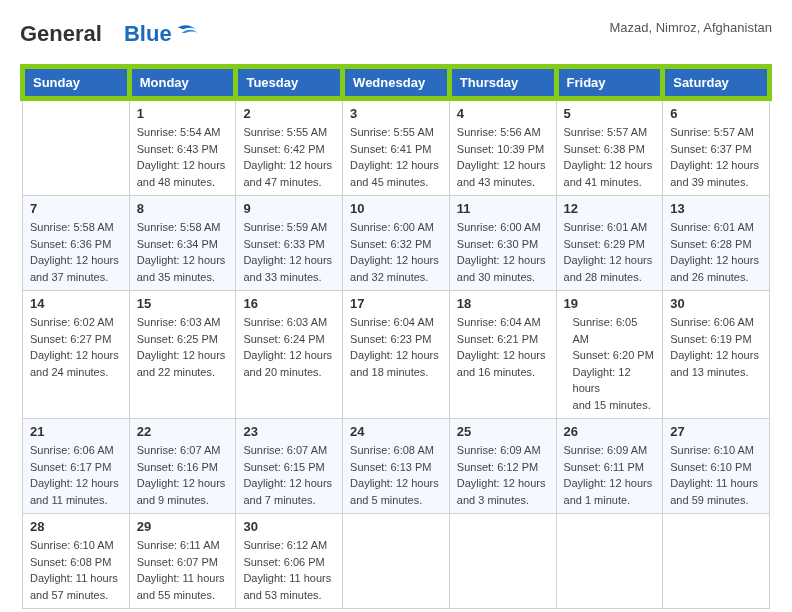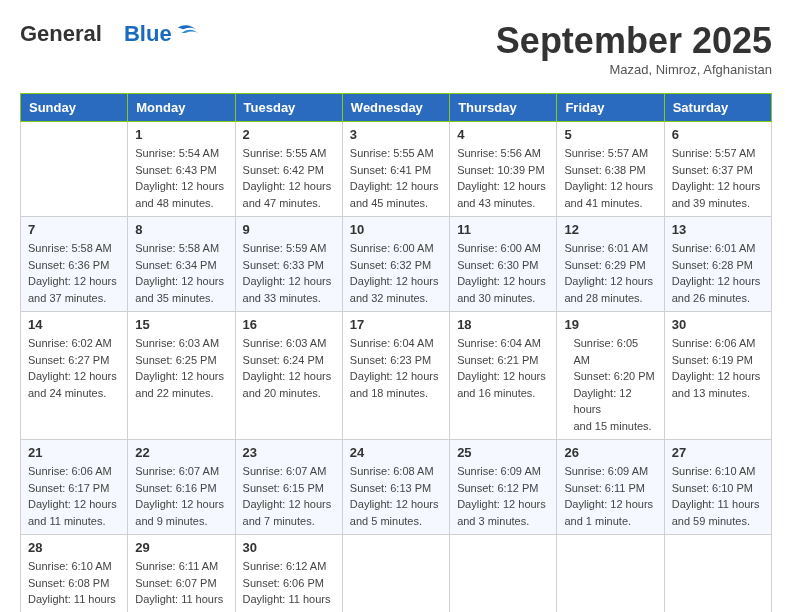--- a/index.html
+++ b/index.html
@@ -48,21 +48,21 @@
       width: 100%;
       border-collapse: collapse;
       border: 1px solid #ccc;
     }
     .calendar th {
       background: #2a6abf;
       color: #fff;
       text-align: left;
       padding: 6px 8px;
       font-size: 13px;
-      border: 1px solid #84cc16;
+      border: 5px solid #84cc16;
     }
     .calendar td {
       vertical-align: top;
       padding: 5px 7px;
       border: 1px solid #d0d0d0;
       font-size: 11px;
       color: #333;
       width: 14.28%;
       min-height: 70px;
       background: #fff;
@@ -95,21 +95,20 @@
           <span class="logo-general">General</span><span class="logo-blue">Blue</span>
         </span>
         <svg class="logo-icon" viewBox="0 0 30 30" xmlns="http://www.w3.org/2000/svg">
           <path d="M4 8 Q15 2 26 12 Q20 6 10 10 Z" fill="#1a6abf"></path>
           <path d="M8 14 Q18 6 28 16 Q22 10 12 14 Z" fill="#2a8ad4"></path>
         </svg>
       </div>
     </div>
   </div>
   <div class="title-block">
-    <div class="month-title">September 2025</div>
     <div class="location">Mazad, Nimroz, Afghanistan</div>
   </div>
 </div>
 
 <table class="calendar">
   <thead>
     <tr>
     <th>Sunday</th>
         <th>Monday</th>
         <th>Tuesday</th>

